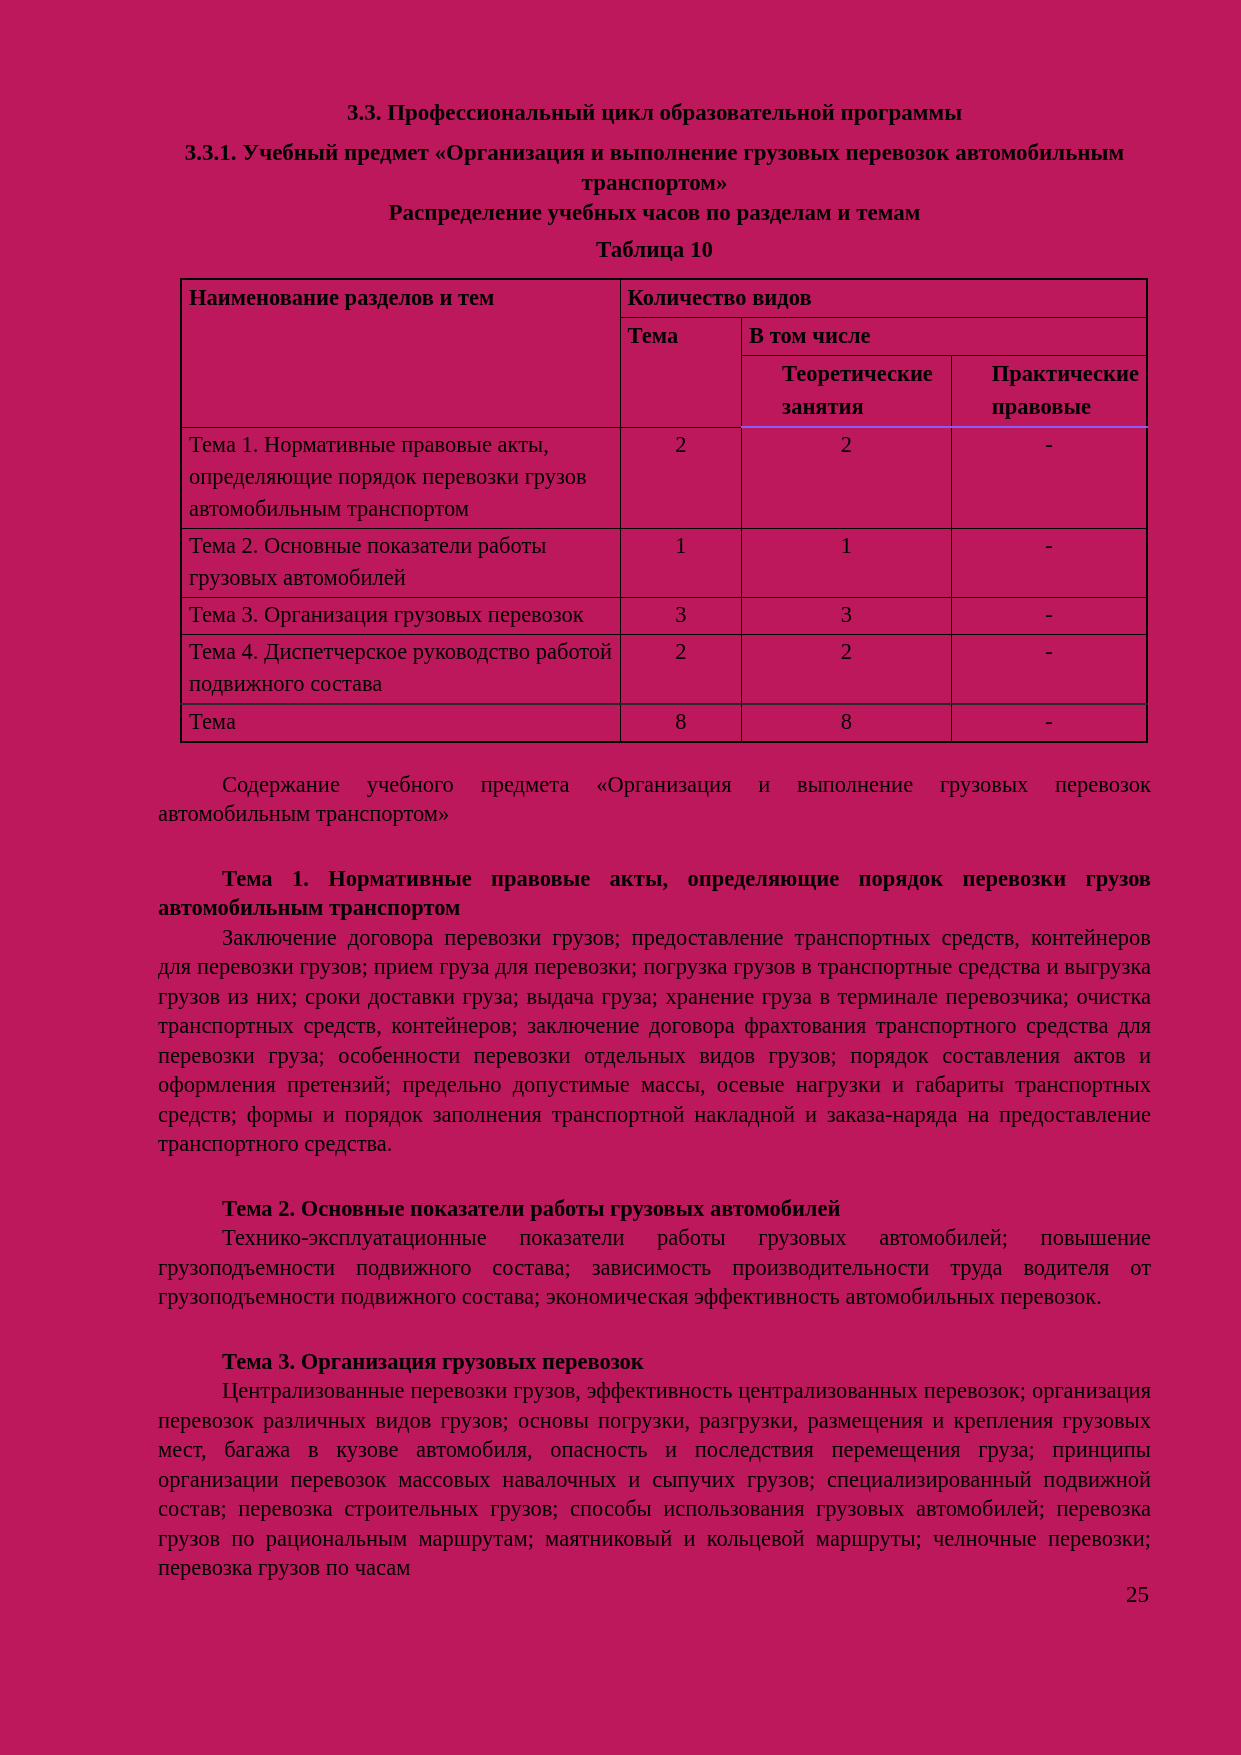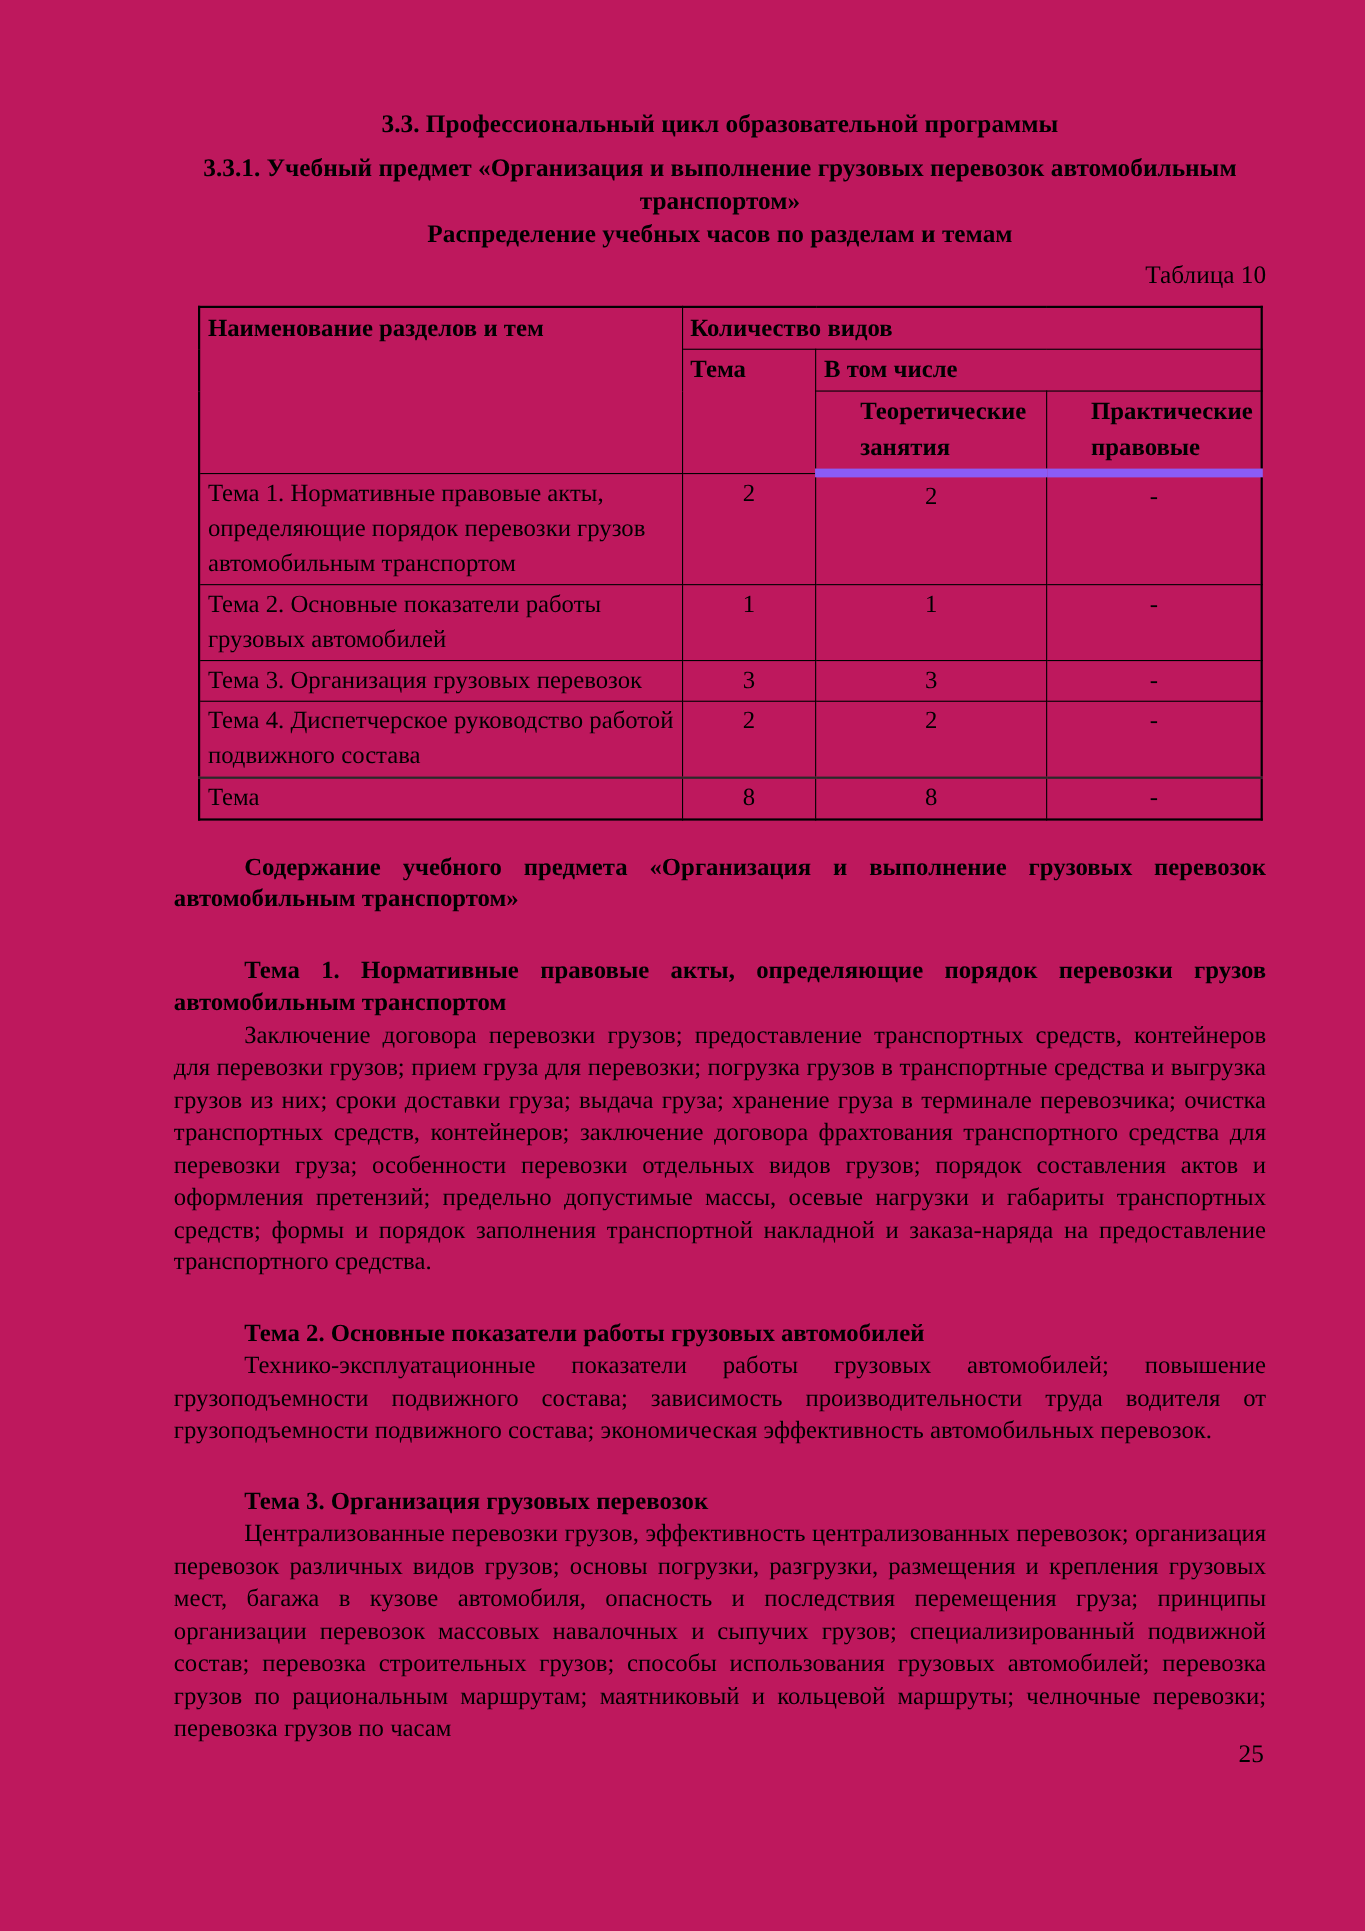--- a/index.html
+++ b/index.html
@@ -24,22 +24,22 @@
     font-weight: bold;
     text-align: center;
     line-height: 30px;
     margin: 0;
   }
   .h-section   { margin-bottom: 10px; }
   .h-subject   { margin-bottom: 0; }
   .h-distrib   { margin-bottom: 7px; }
   .table-caption {
     font-size: 23px;
-    font-weight: normal;
-    text-align: right;
+    font-weight: bold;
+    text-align: center;
     line-height: 30px;
     margin: 6px 0 13px 0;
   }
   table.hours {
     border-collapse: collapse;
     margin-left: 22px;
     width: calc(100% - 25px);
     border: 2px solid #000;
     font-size: 22.5px;
   }
@@ -48,37 +48,37 @@
     padding: 1px 7px 3px 7px;
     vertical-align: top;
     line-height: 32px;
     font-weight: normal;
   }
   table.hours thead th {
     font-weight: bold;
     text-align: left;
     line-height: 33px;
   }
-  table.hours thead tr:last-child th { border-bottom: 8px solid #8b5cf6; padding-left: 40px; }
+  table.hours thead tr:last-child th { border-bottom: 2px solid #8b5cf6; padding-left: 40px; }
   .col-name     { width: 47.5%; }
   .col-total    { width: 13%; }
   .col-theory   { width: 21.8%; }
   .col-practice { width: 17.7%; }
   td.name-cell  { text-align: left; padding-left: 6px; }
   td.num-cell   { text-align: center; }
   tr.total-row td { border-top: 2px solid #2a2a2a; }
   .para {
     font-size: 22.5px;
     line-height: 29.5px;
     text-align: justify;
     text-indent: 64px;
     margin: 0;
   }
   .intro-para {
-    font-weight: bold;
+    font-weight: normal;
     margin-top: 27px;
   }
   .sec-title {
     font-weight: bold;
     margin-top: 35px;
   }
   .sec-body { margin-top: 0; }
   .page-number {
     position: absolute;
     top: 1580px;

